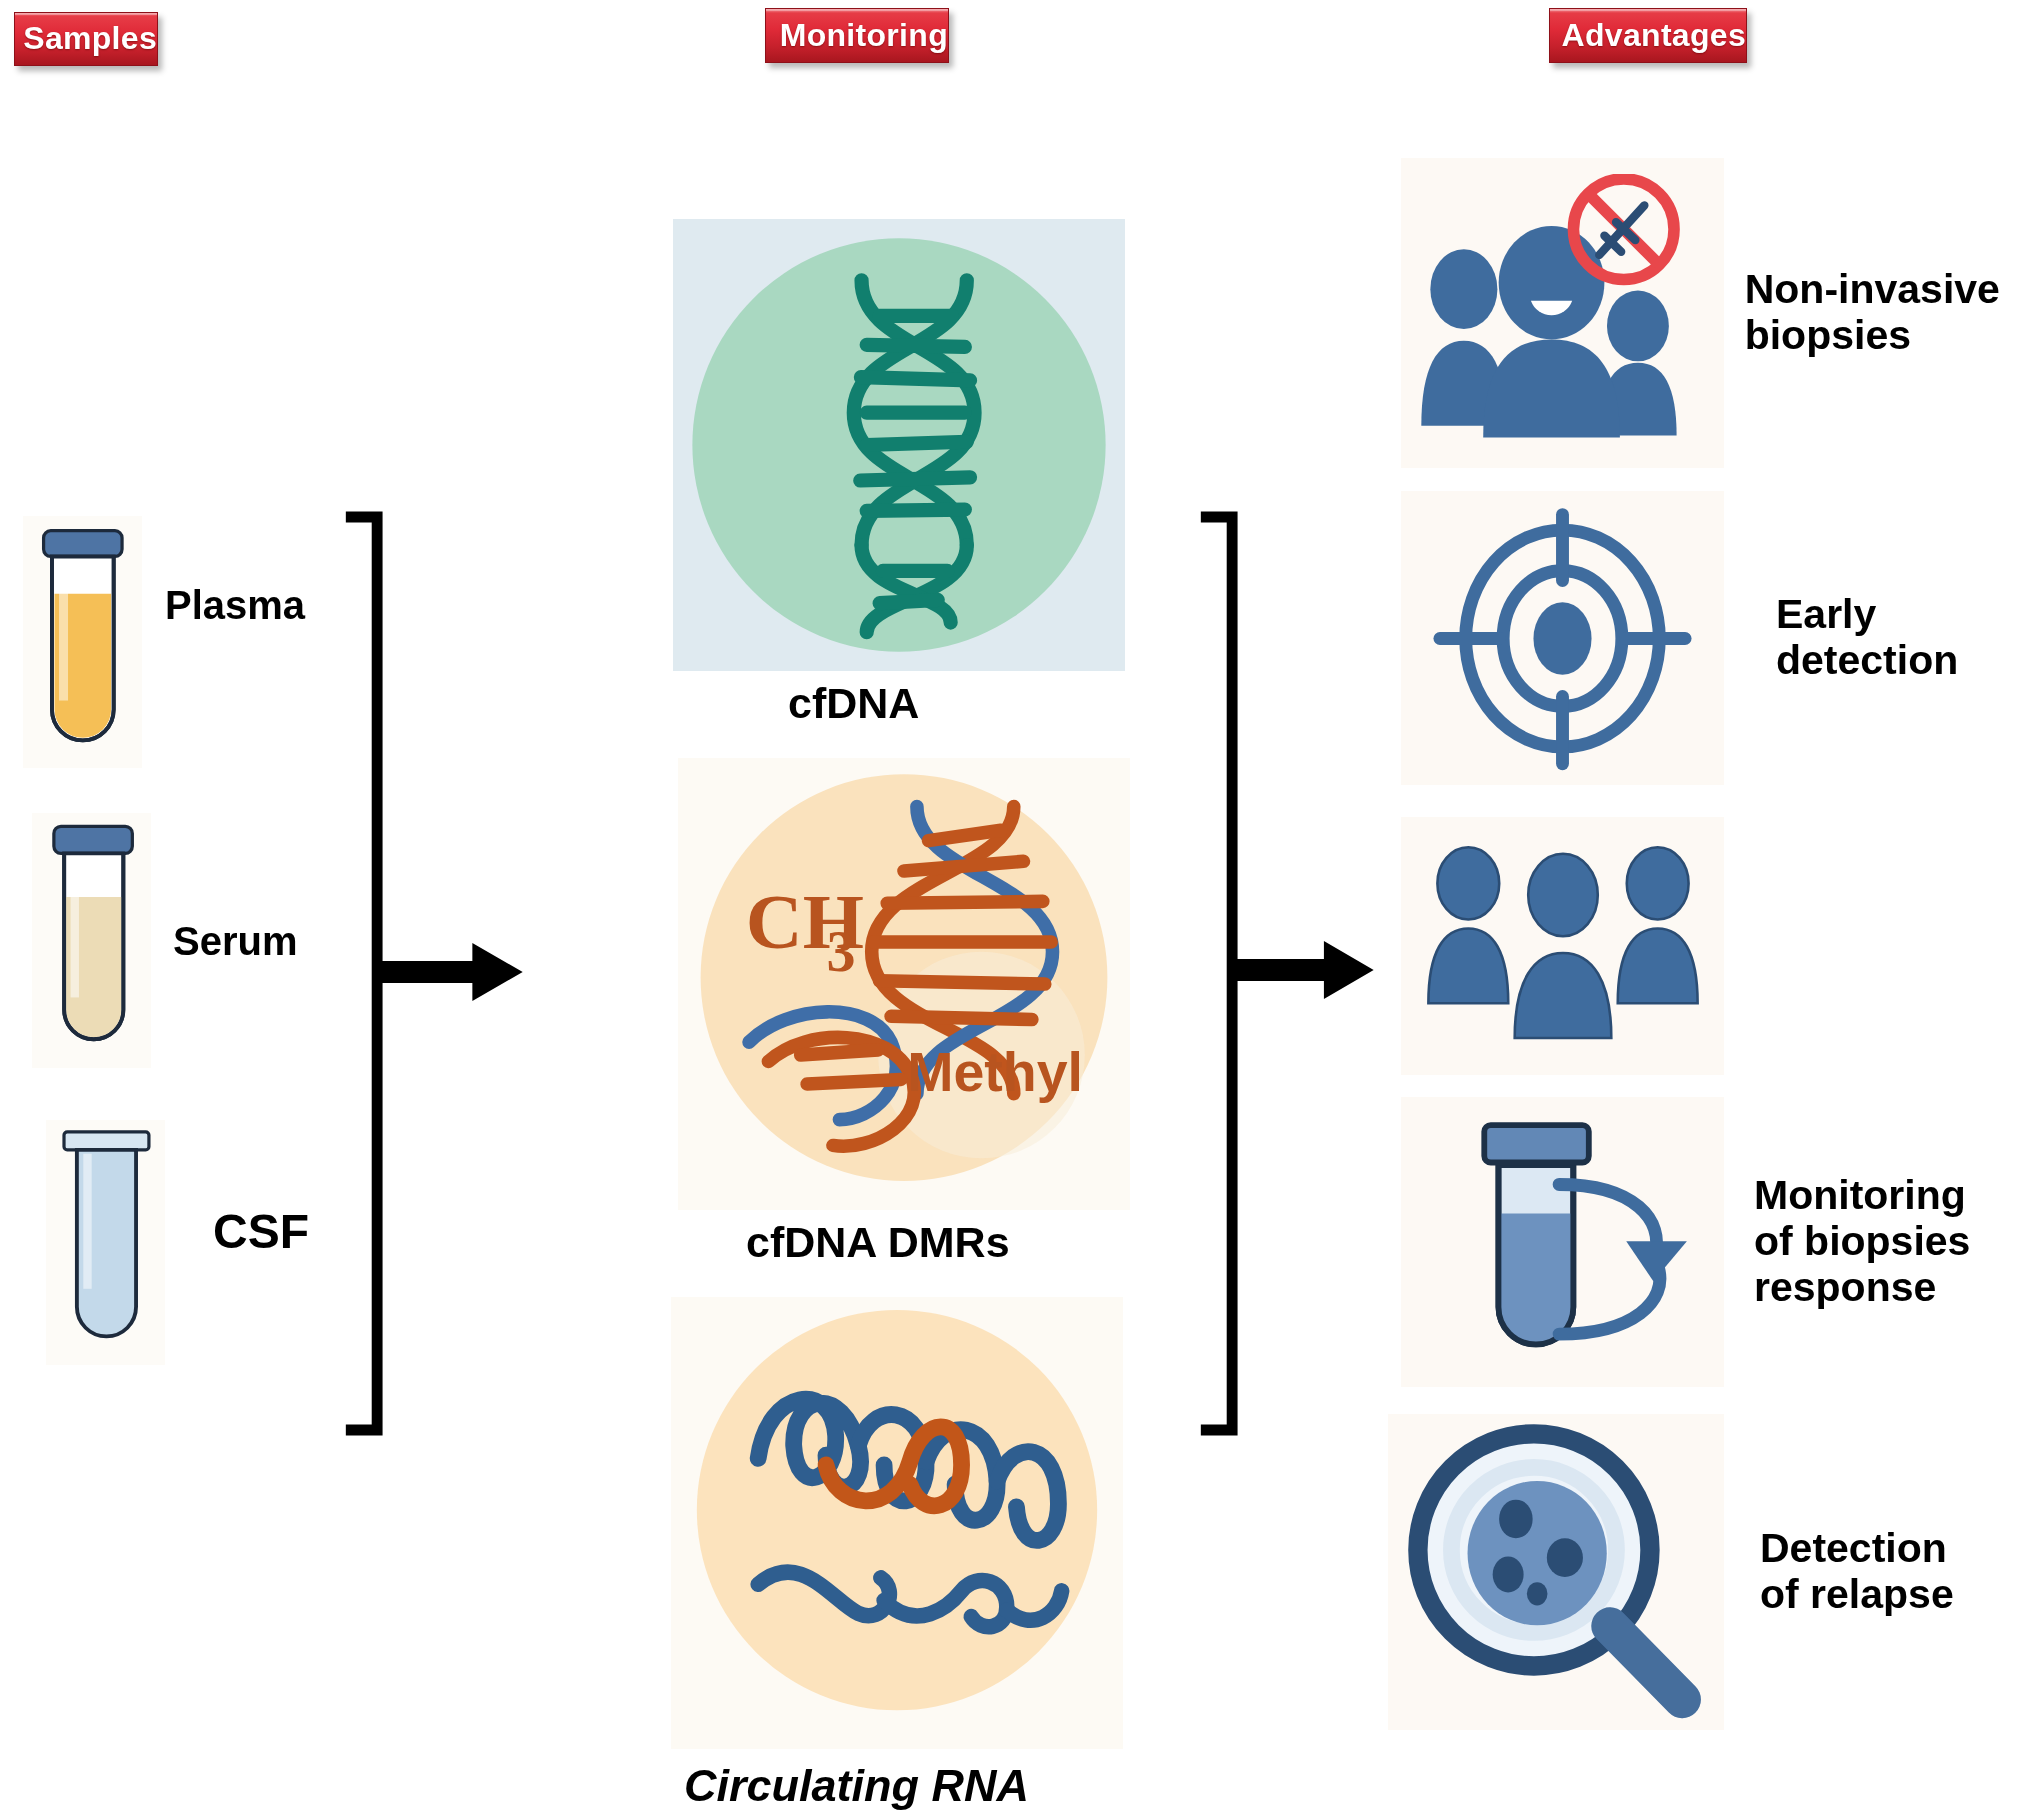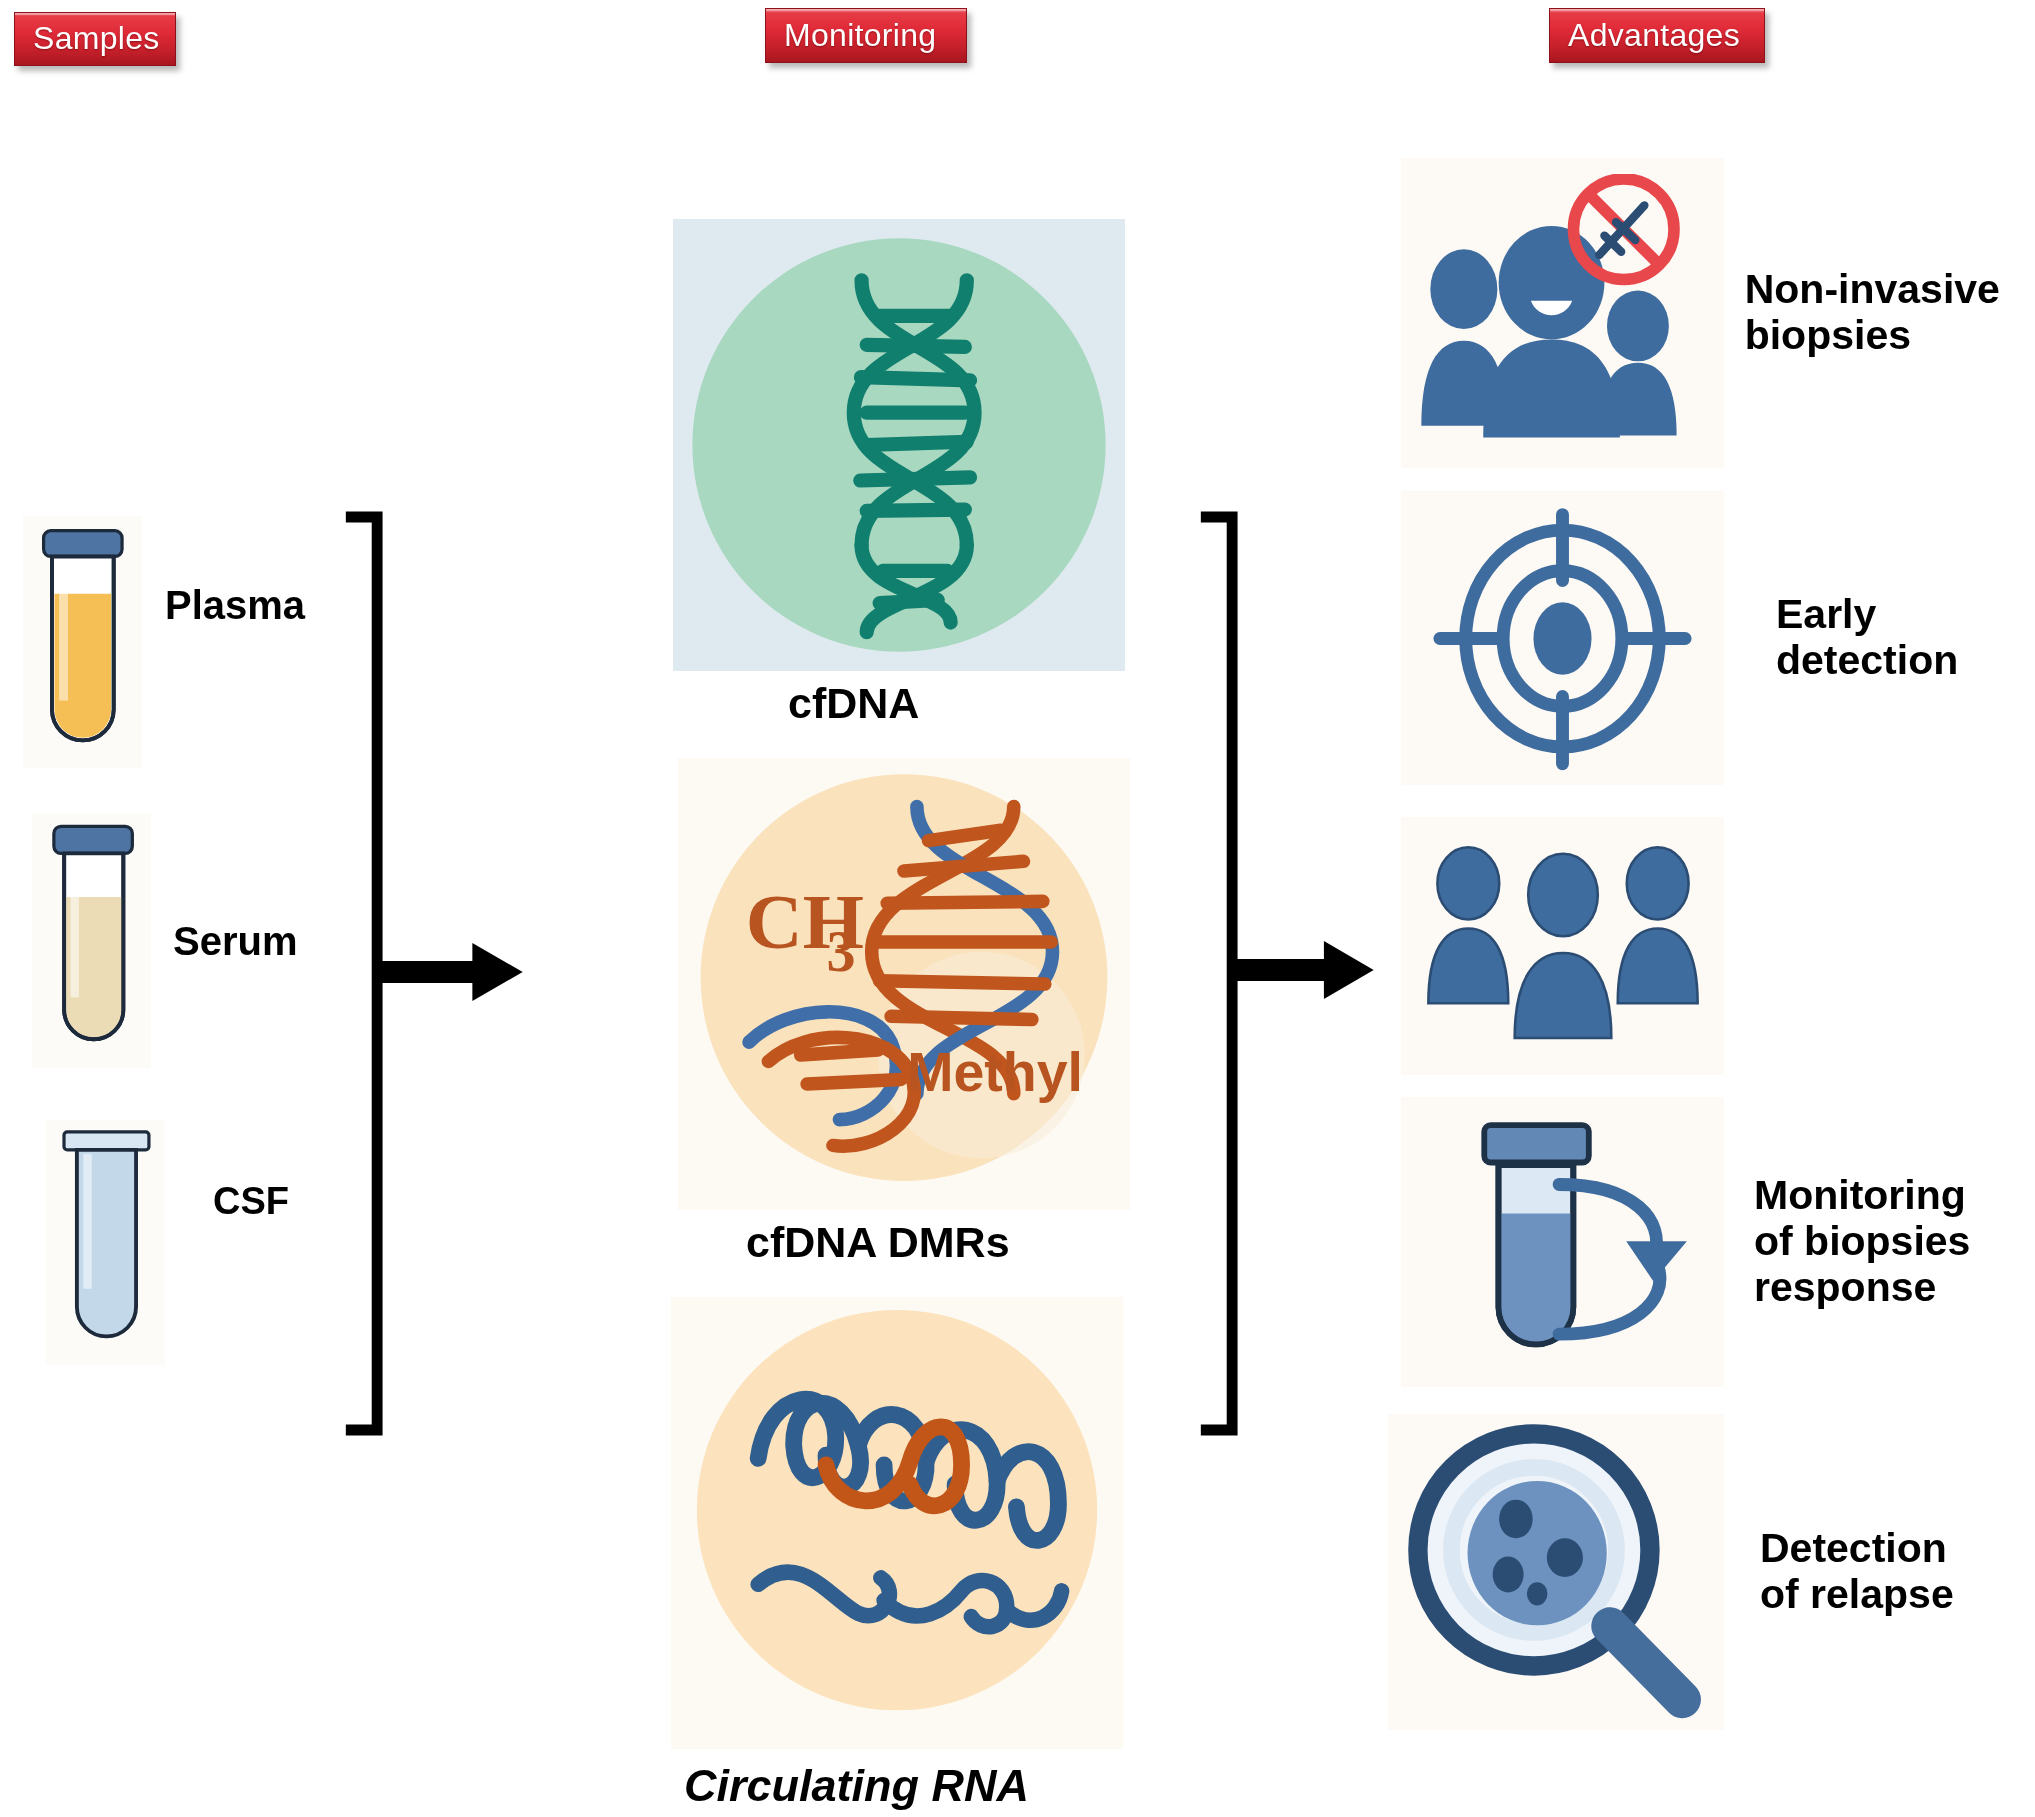--- a/index.html
+++ b/index.html
@@ -6,28 +6,27 @@
   body{
     font-family:"Liberation Sans", sans-serif;
     width:2035px;height:1817px;position:relative;overflow:hidden;
     -webkit-font-smoothing:antialiased;
   }
 
   
   .banner{
     position:absolute;
     color:#ffffff;
-    font-weight:normal;
-    display:flex;align-items:center;justify-content:flex-start;
+    font-weight:bold;
+    display:flex;align-items:center;justify-content:flex-end;
     background:linear-gradient(to bottom,#e8404a 0%,#e02a38 38%,#c5202b 72%,#a8161f 100%);
     border:1.3px solid #8e1019;
     box-shadow:3.9px 4.5px 5.8px rgba(0,0,0,.28), inset 0 1.9px 0 rgba(255,255,255,.28);
     letter-spacing:0.3px;
     text-shadow:0 1.3px 1.9px rgba(90,0,0,.55);
-    padding-left:18px;
   }
   .banner::before{
     content:"";position:absolute;left:0;top:0;right:0;height:3.9px;
     background:linear-gradient(to bottom,rgba(255,255,255,.45),rgba(255,255,255,0));
   }
   #banner-samples{left:14px;top:11.6px;width:142px;height:52px;font-size:32px;}
   #banner-monitoring{left:765px;top:7.7px;width:182px;height:53px;font-size:32px;}
   #banner-advantages{left:1549px;top:7.7px;width:196px;height:53px;font-size:32px;}
 
   
@@ -35,21 +34,21 @@
 
   
   .tube-box{position:absolute;background:#fdfbf7;}
   .tube-svg{position:absolute;}
   #plasma-box{left:23px;top:516px;width:119px;height:252px;}
   #serum-box{left:32px;top:813px;width:119px;height:255px;}
   #csf-box{left:46px;top:1120px;width:119px;height:245px;}
 
   #lbl-plasma{left:165px;top:584px;font-size:40px;}
   #lbl-serum{left:173px;top:920px;font-size:40px;}
-  #lbl-csf{left:213px;top:1182px;font-size:38px;}
+  #lbl-csf{left:213px;top:1207px;font-size:48px;}
 
   
   .bracket{position:absolute;}
   #left-bracket{left:342px;top:507px;width:46px;height:933px;}
   #right-bracket{left:1197px;top:507px;width:46px;height:933px;}
   .arrow{position:absolute;}
   #arrow-1{left:382px;top:930px;width:142px;height:84px;}
   #arrow-2{left:1236px;top:928px;width:139px;height:84px;}
 
   

